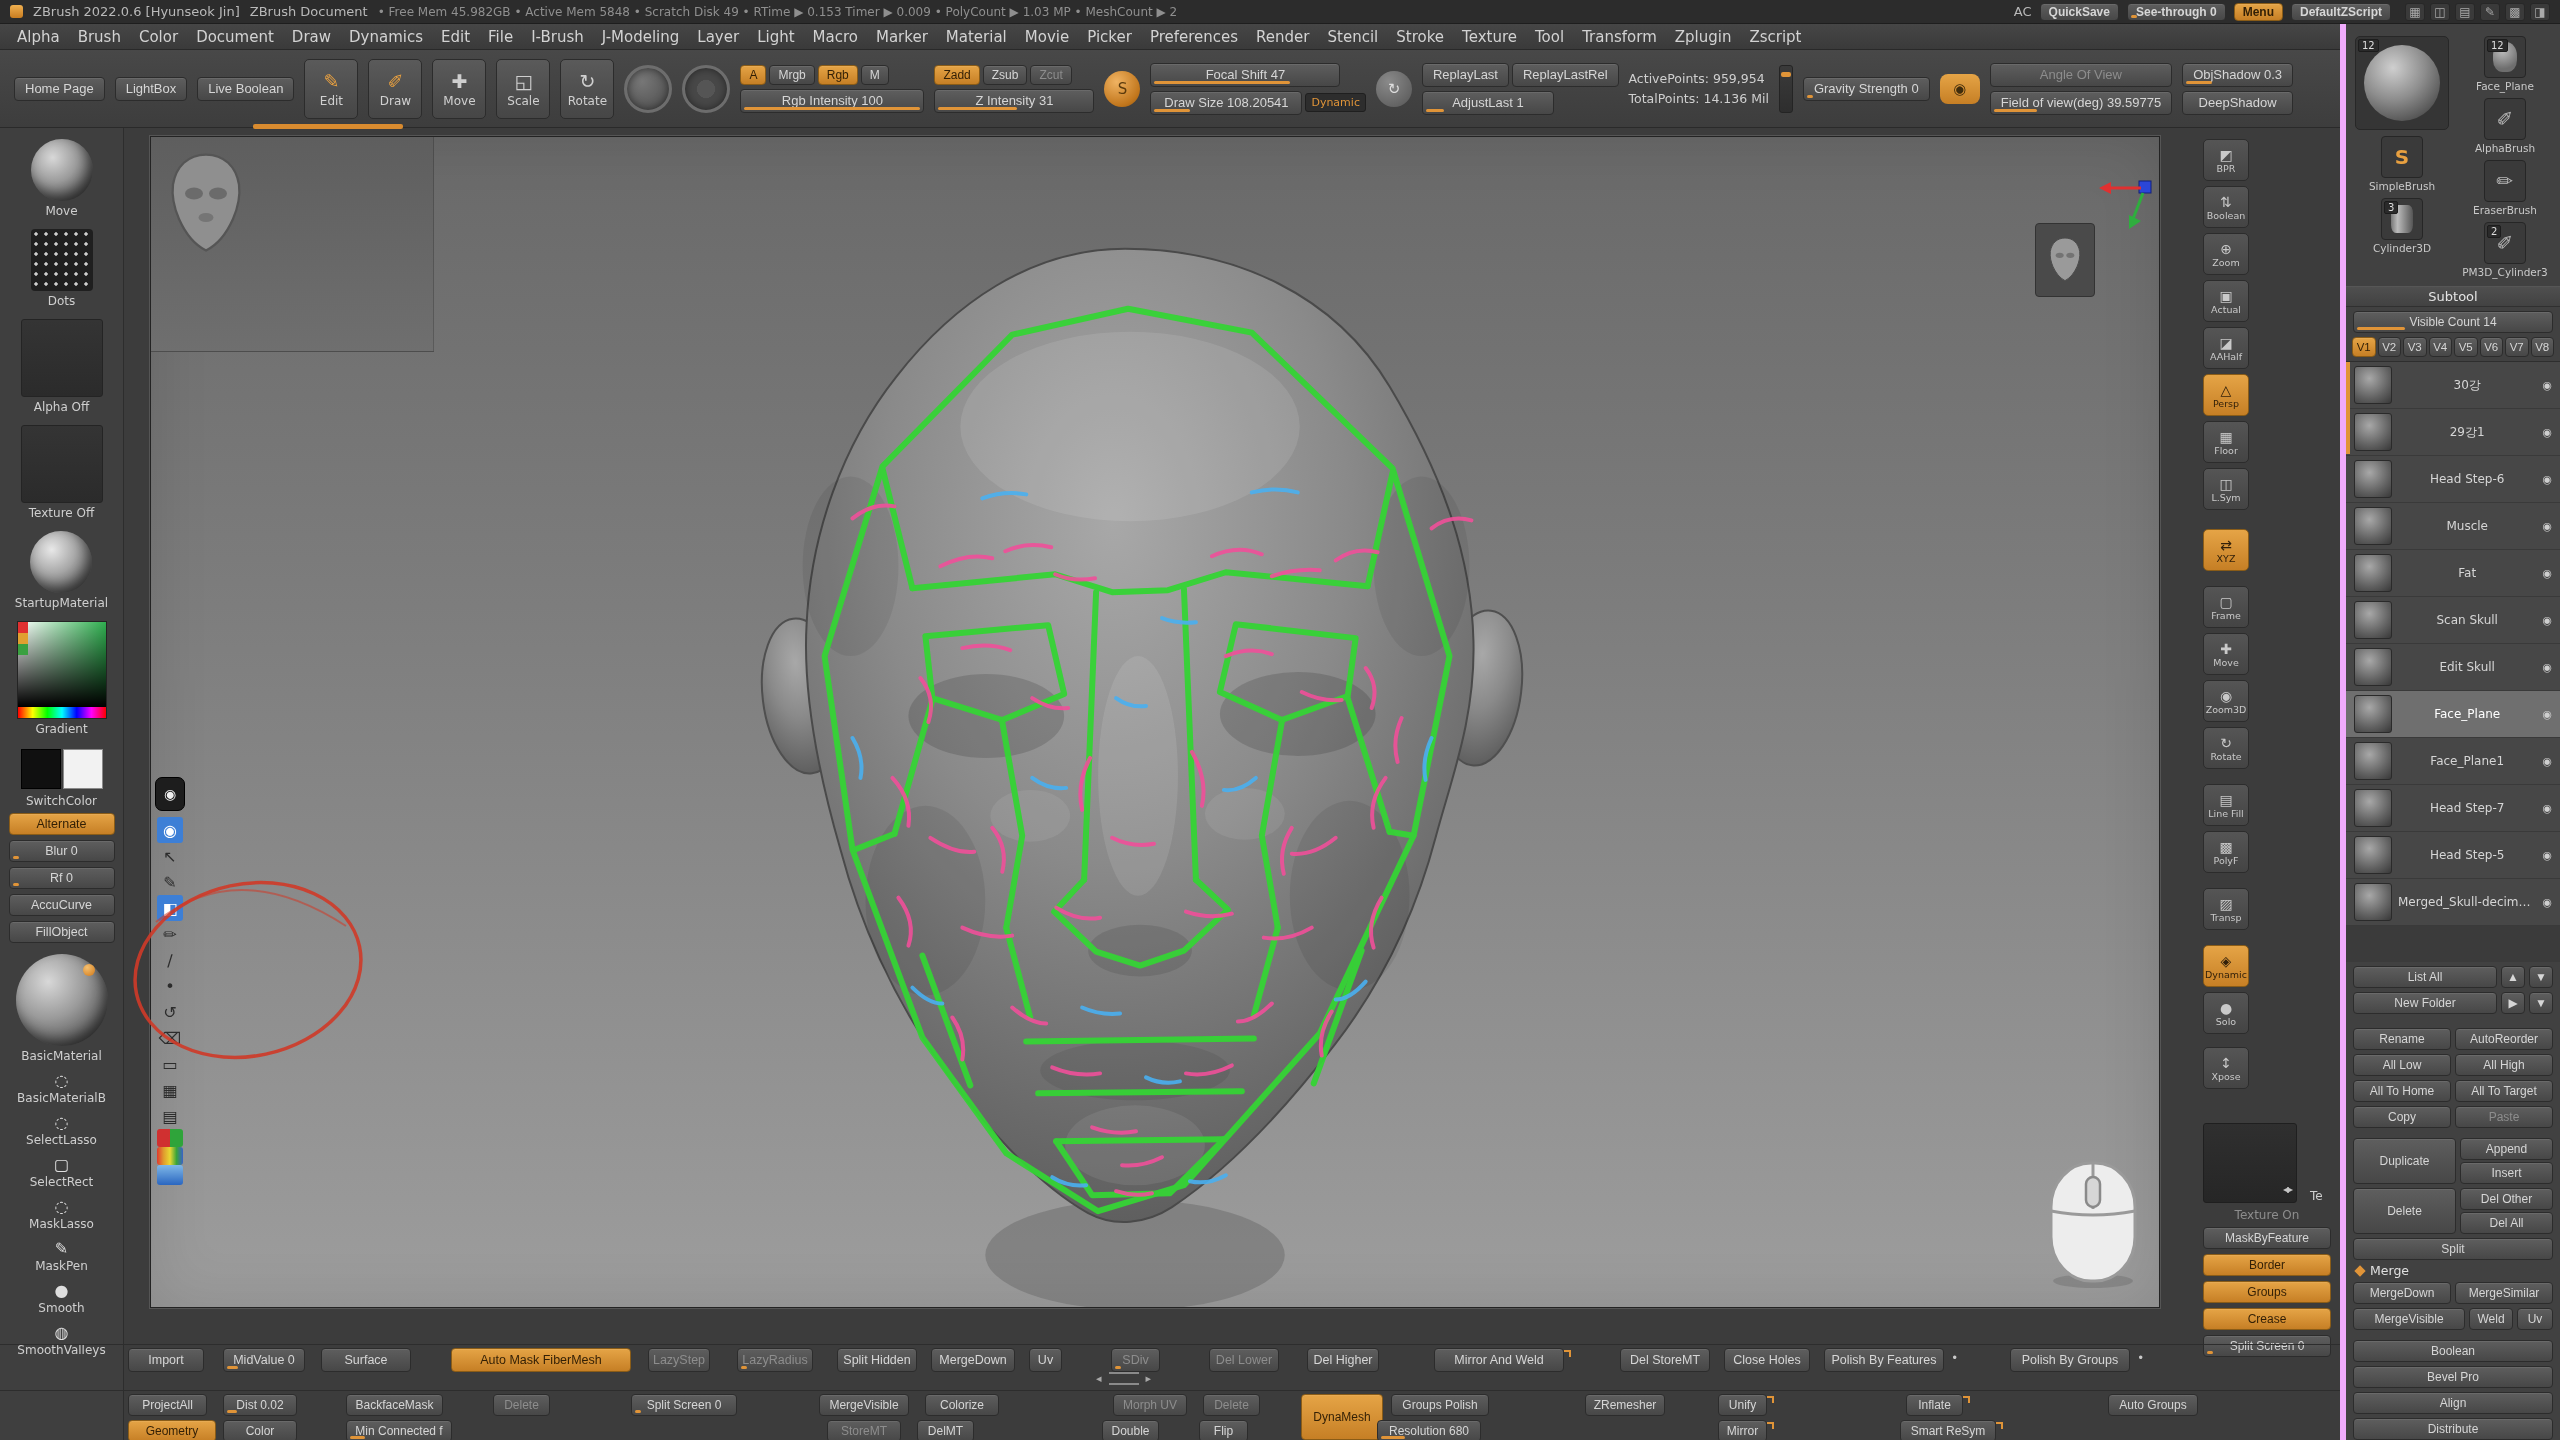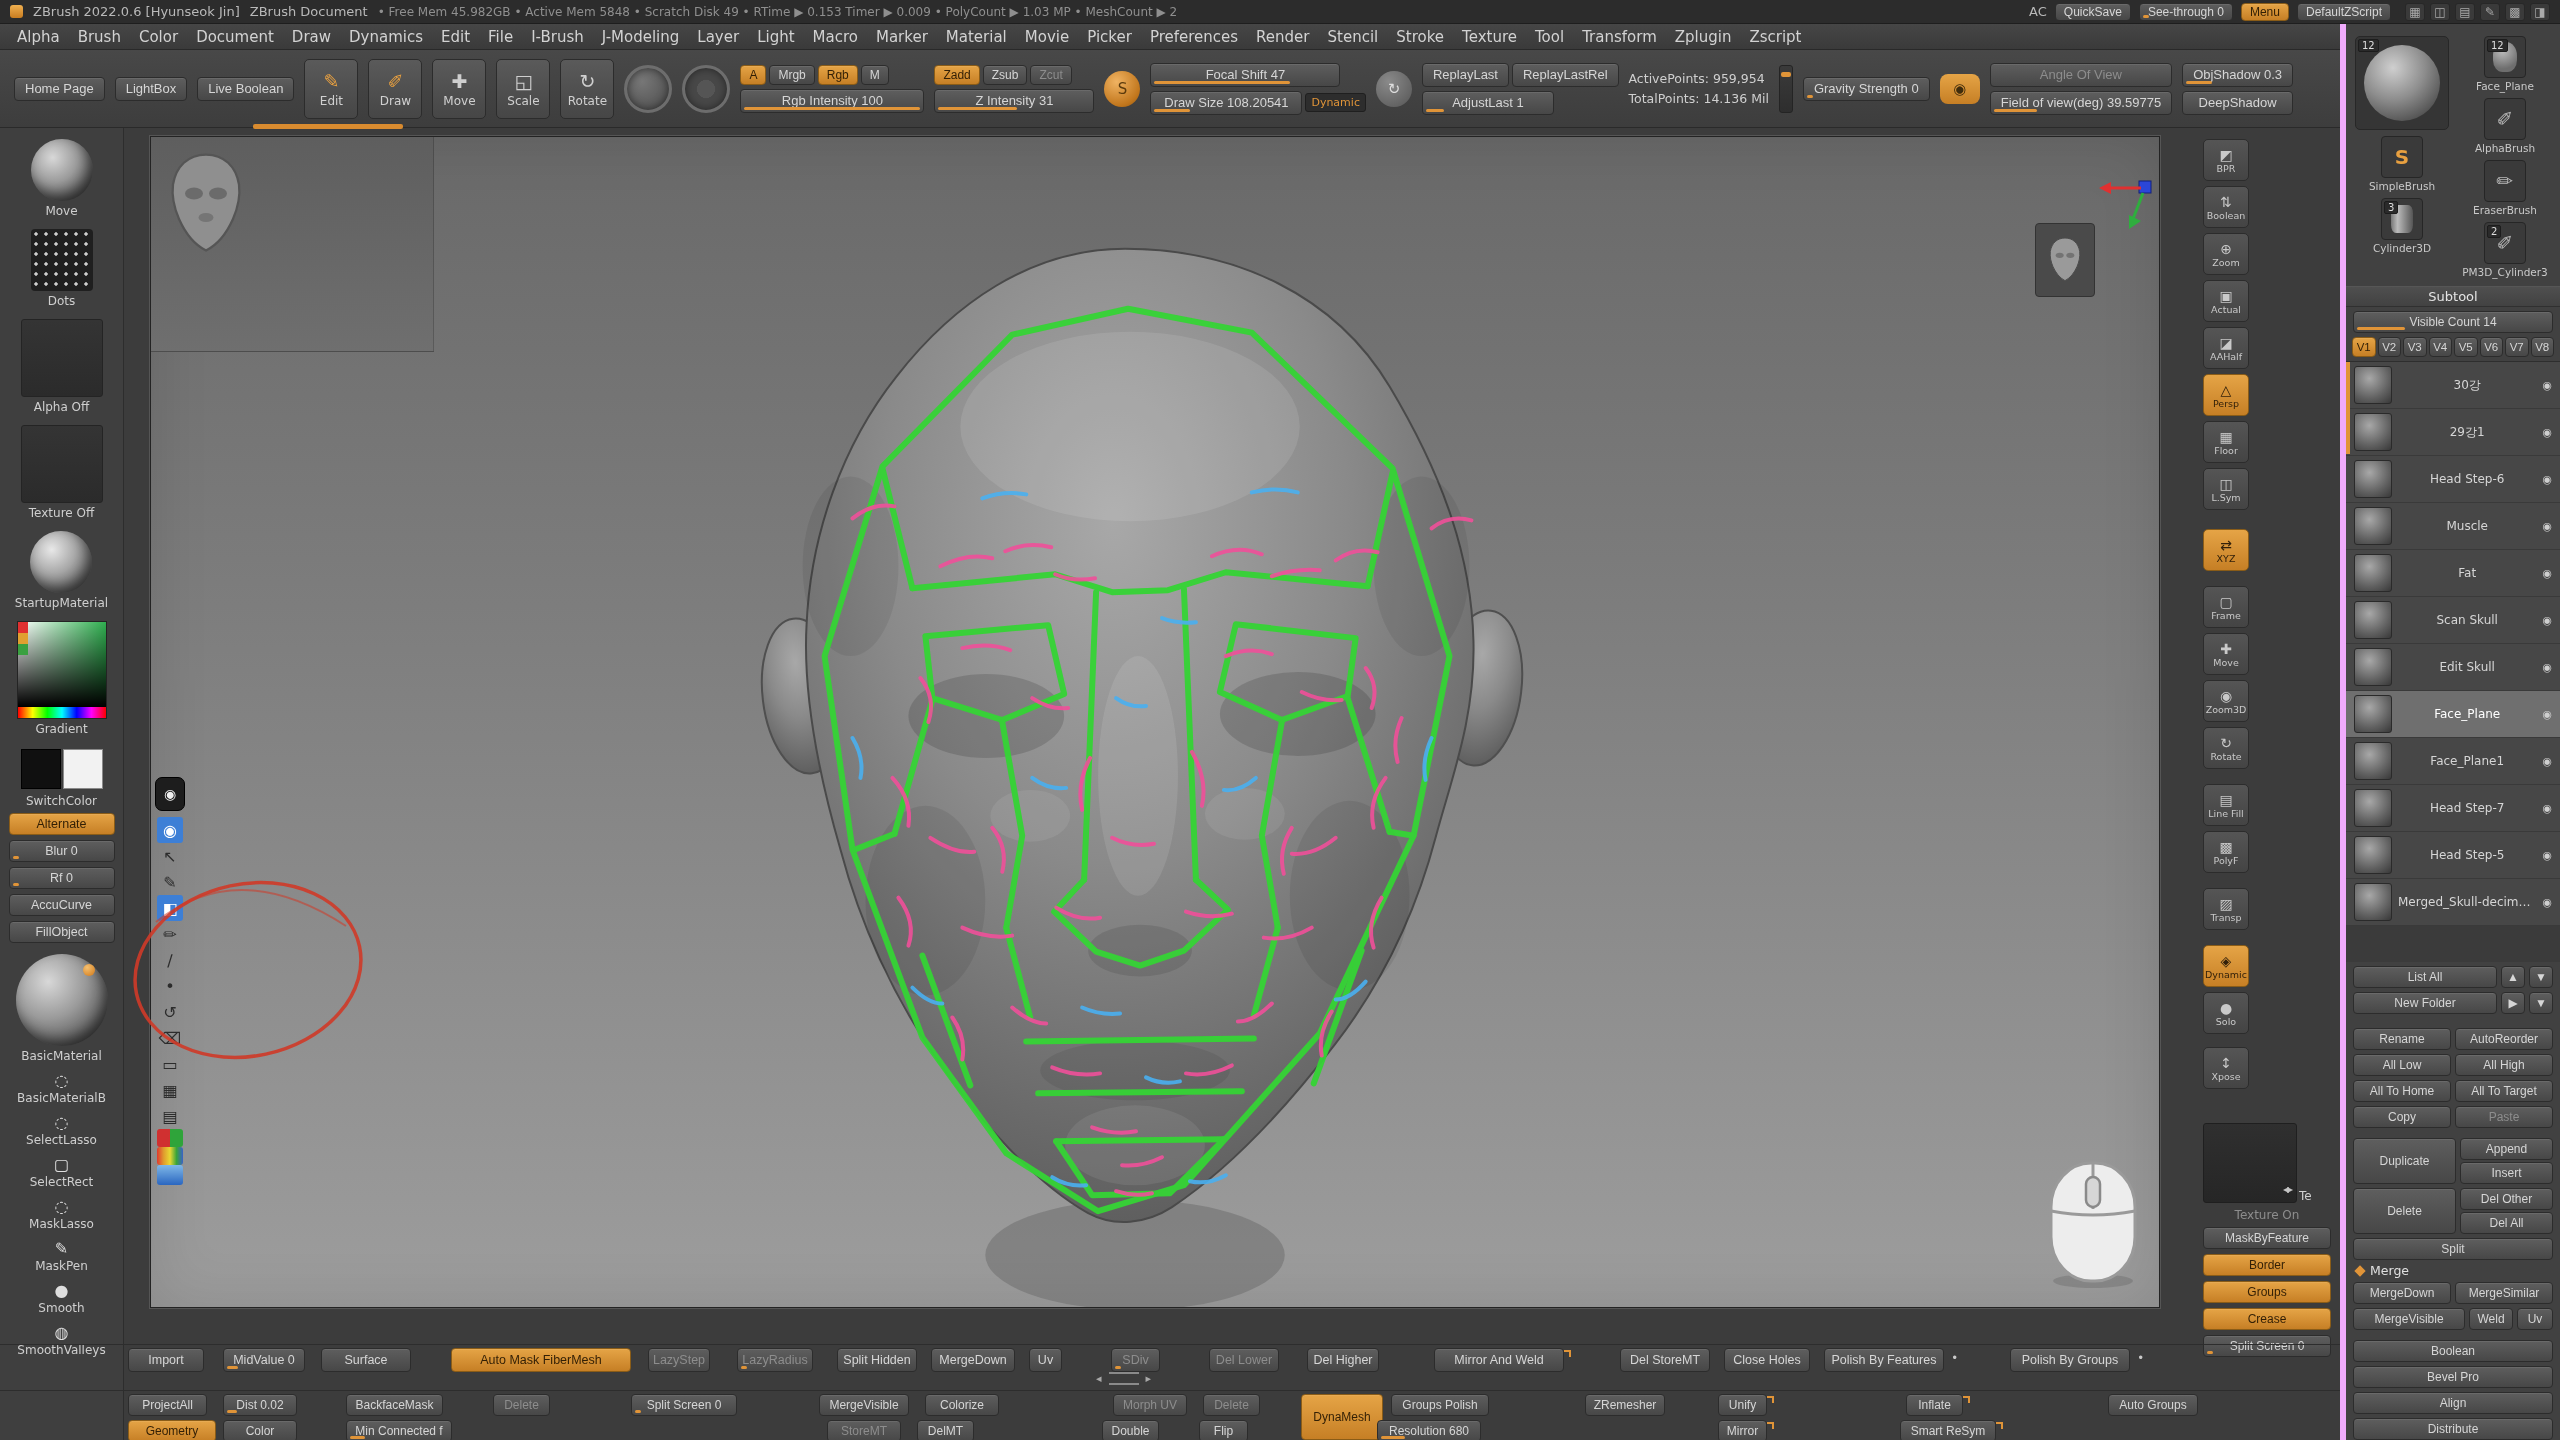--- a/index.html
+++ b/index.html
@@ -24,21 +24,21 @@
   .dot::before{content:"•";position:absolute;right:-14px;top:2px;color:#c9c9c9;}
 
   
   .titlebar{position:absolute;top:0;left:0;width:2560px;height:24px;background:#2c2c2c;
        border-bottom:1px solid #1e1e1e;display:flex;align-items:center;justify-content:space-between;
        padding:3px 10px;box-sizing:border-box;font-size:13px;color:#b9b9b9;}
   .tb-left{display:flex;align-items:center;gap:10px;white-space:nowrap;overflow:hidden;}
   .logo{width:13px;height:13px;background:linear-gradient(#f0b050,#c87c20);border-radius:3px;display:inline-block;}
   .tb-stats{color:#8f8f8f;font-size:12px;}
   .tb-right{display:flex;align-items:center;gap:8px;}
-  .tb-right .btn{height:18px;font-size:12px;padding:0 8px;}
+  .tb-right .btn{height:18px;font-size:12px;padding:0 8px;font-weight:bold;}
   .tbicons{display:flex;gap:5px;margin-left:6px;}
   .tbicon{width:18px;height:16px;display:flex;align-items:center;justify-content:center;
        font-size:12px;color:#aaa;background:#3a3a3a;border:1px solid #272727;border-radius:3px;cursor:pointer;}
 
   
   .menubar{position:absolute;top:24px;left:0;width:2340px;height:26px;
        background:linear-gradient(#464646,#3a3a3a);border-bottom:1px solid #292929;
        display:flex;align-items:center;padding:0 8px;box-sizing:border-box;}
   .menu-item{background:none;border:none;color:#d2d2d2;font-size:15px;padding:2px 9px;cursor:pointer;
        font-family:inherit;}
@@ -132,21 +132,21 @@
   .midcol{position:absolute;left:2203px;top:139px;width:132px;bottom:0;display:flex;
        flex-direction:column;box-sizing:border-box;}
   .strip{display:flex;flex-direction:column;gap:5px;width:46px;}
   .strip-btn{width:46px;height:42px;display:flex;flex-direction:column;align-items:center;justify-content:center;
        background:linear-gradient(#555,#444);border:1px solid #2c2c2c;border-radius:5px;cursor:pointer;
        color:#c9c9c9;box-sizing:border-box;}
   .strip-btn.on{background:linear-gradient(#e5a446,#c67f25);color:#33210a;border-color:#8a5c17;}
   .strip-ic{font-size:14px;line-height:16px;}
   .strip-lb{font-size:9.5px;line-height:11px;}
   .mid-widgets{margin-top:34px;width:128px;display:flex;flex-direction:column;gap:5px;font-size:12px;}
-  .texbox{display:flex;align-items:flex-end;gap:2px;}
+  .texbox{display:flex;align-items:flex-end;gap:13px;}
   .texsq{width:92px;height:78px;background:linear-gradient(#2f2f2f,#262626);border:1px solid #1f1f1f;border-radius:3px;cursor:pointer;}
   .texlbl{color:#cfcfcf;font-size:12px;}
   .texon{color:#8d8d8d;text-align:center;}
   .midbtn{width:128px;height:22px;font-size:12px;}
   .split-ar{position:absolute;left:2283px;top:1182px;color:#c6c6c6;font-size:12px;letter-spacing:-2px;cursor:pointer;}
 
   
   .tray{position:absolute;top:24px;right:0;width:220px;bottom:0;background:#414141;
        border-left:6px solid #f0abfc;display:flex;flex-direction:column;font-size:12.5px;
        color:#d6d6d6;box-sizing:border-box;overflow:hidden;}

